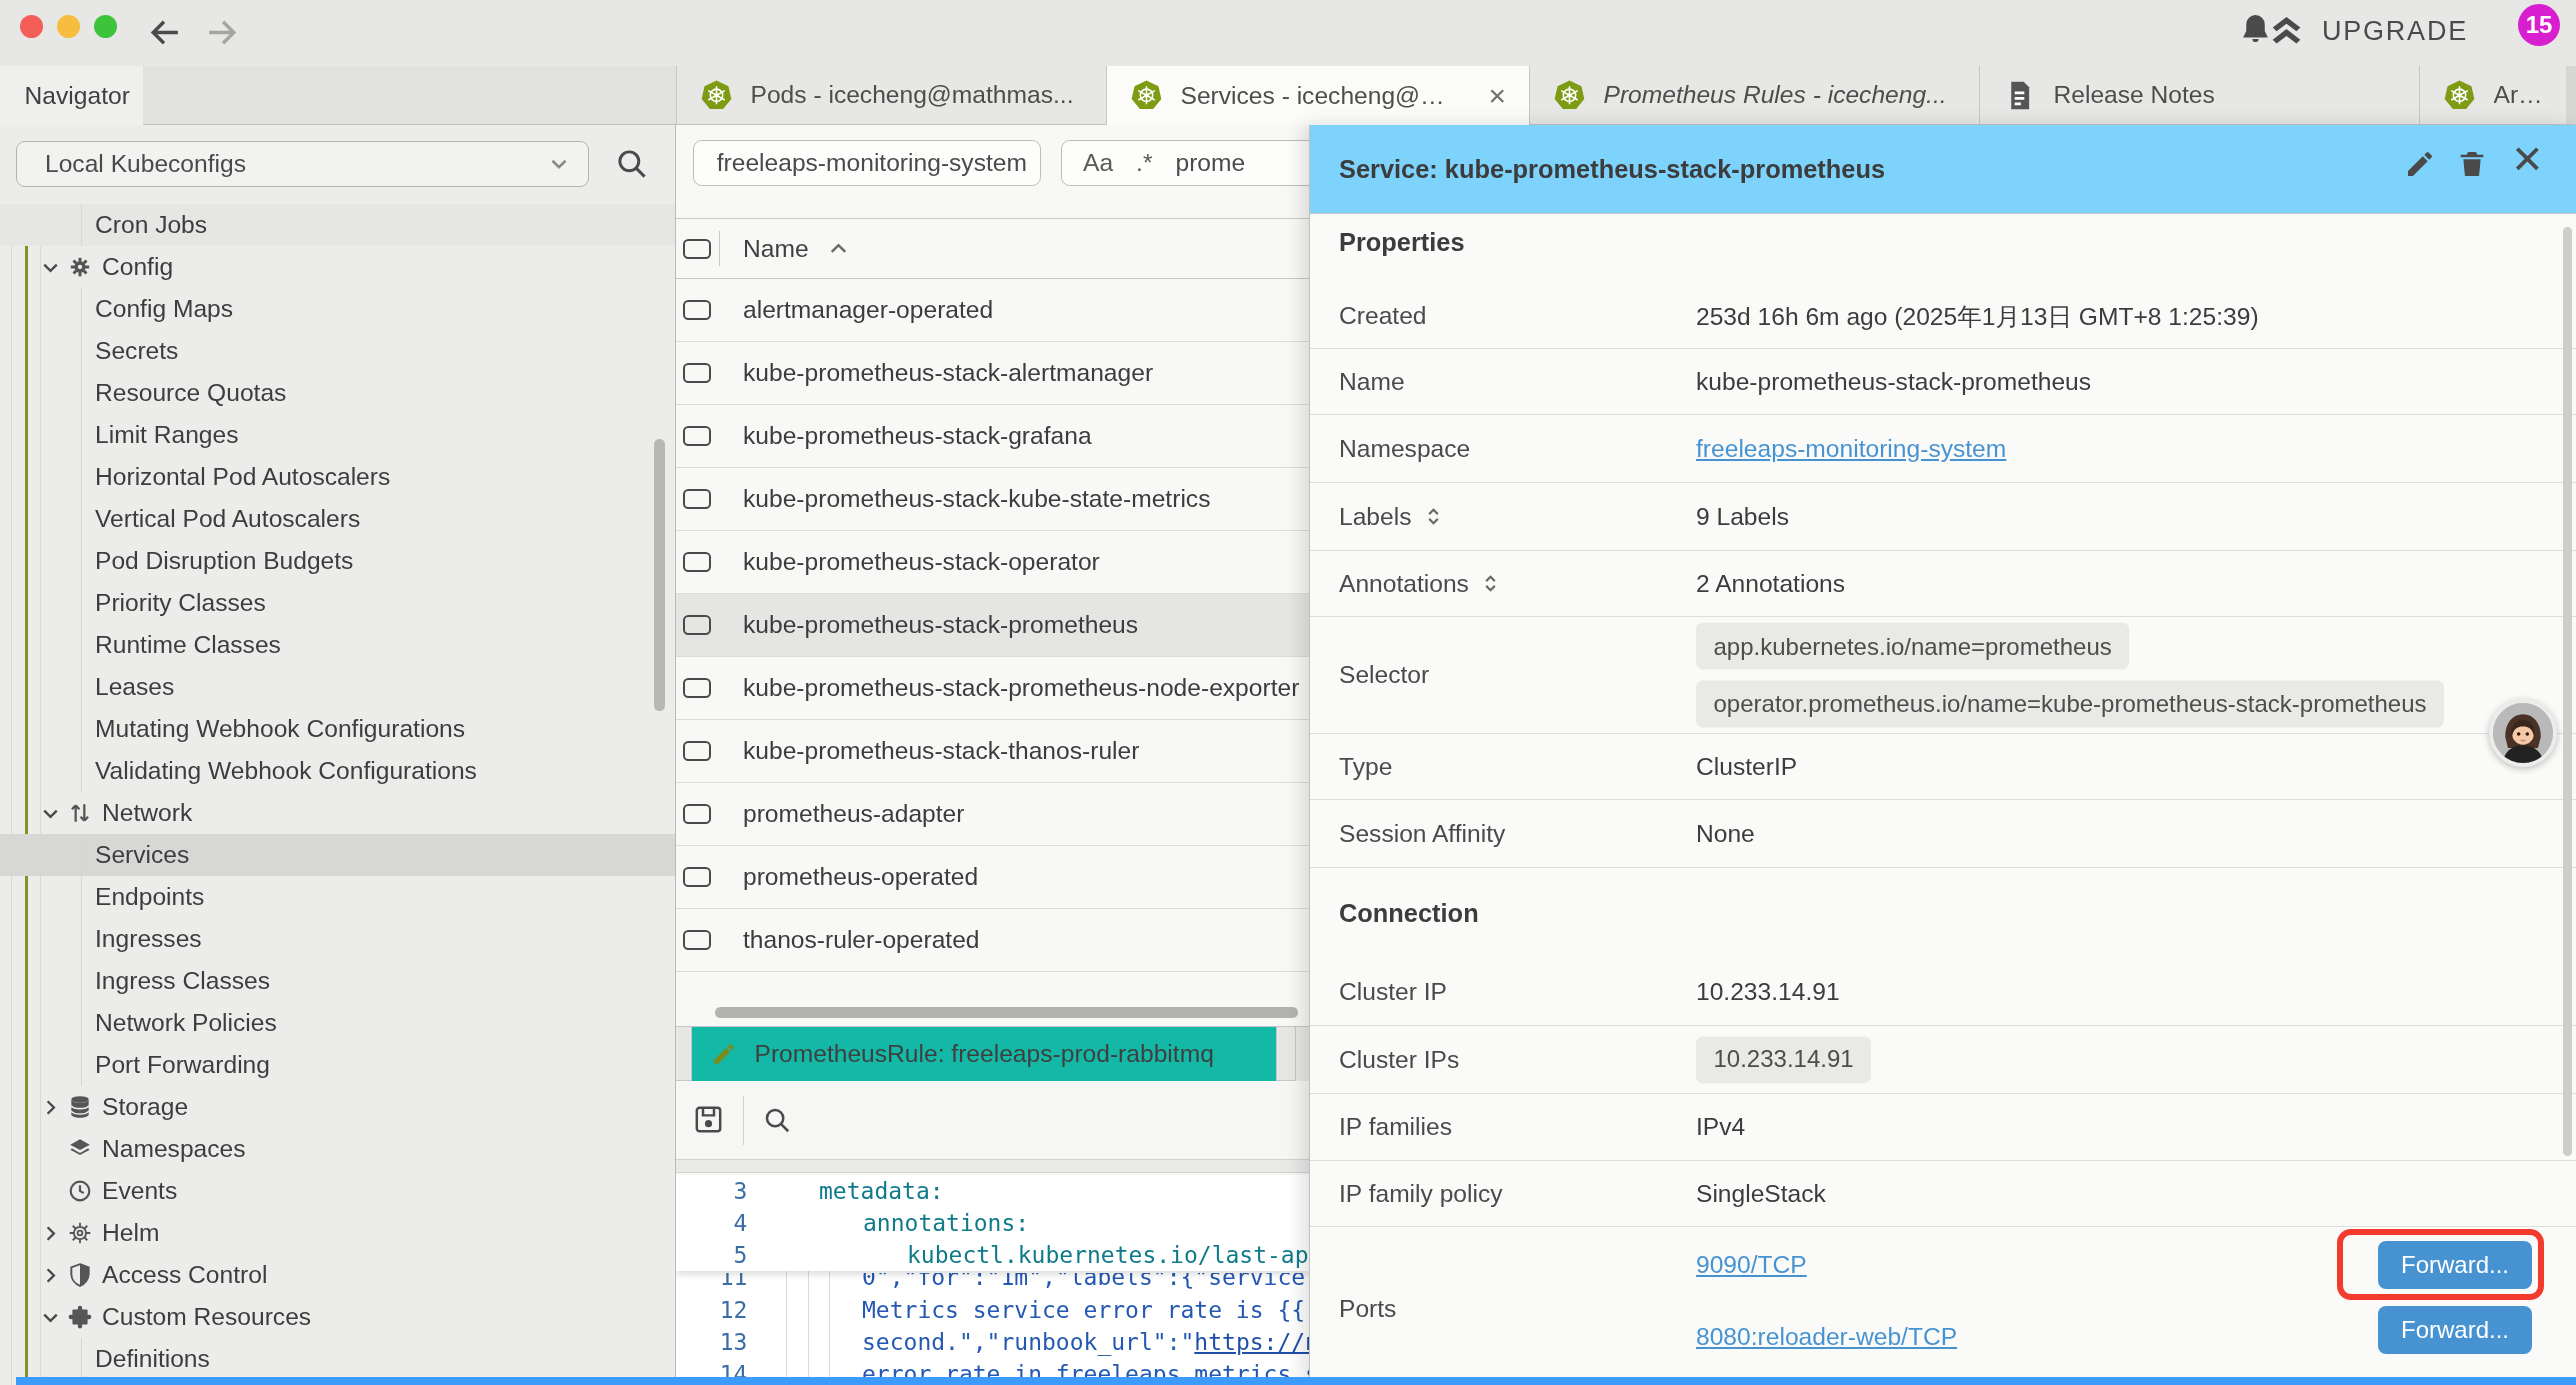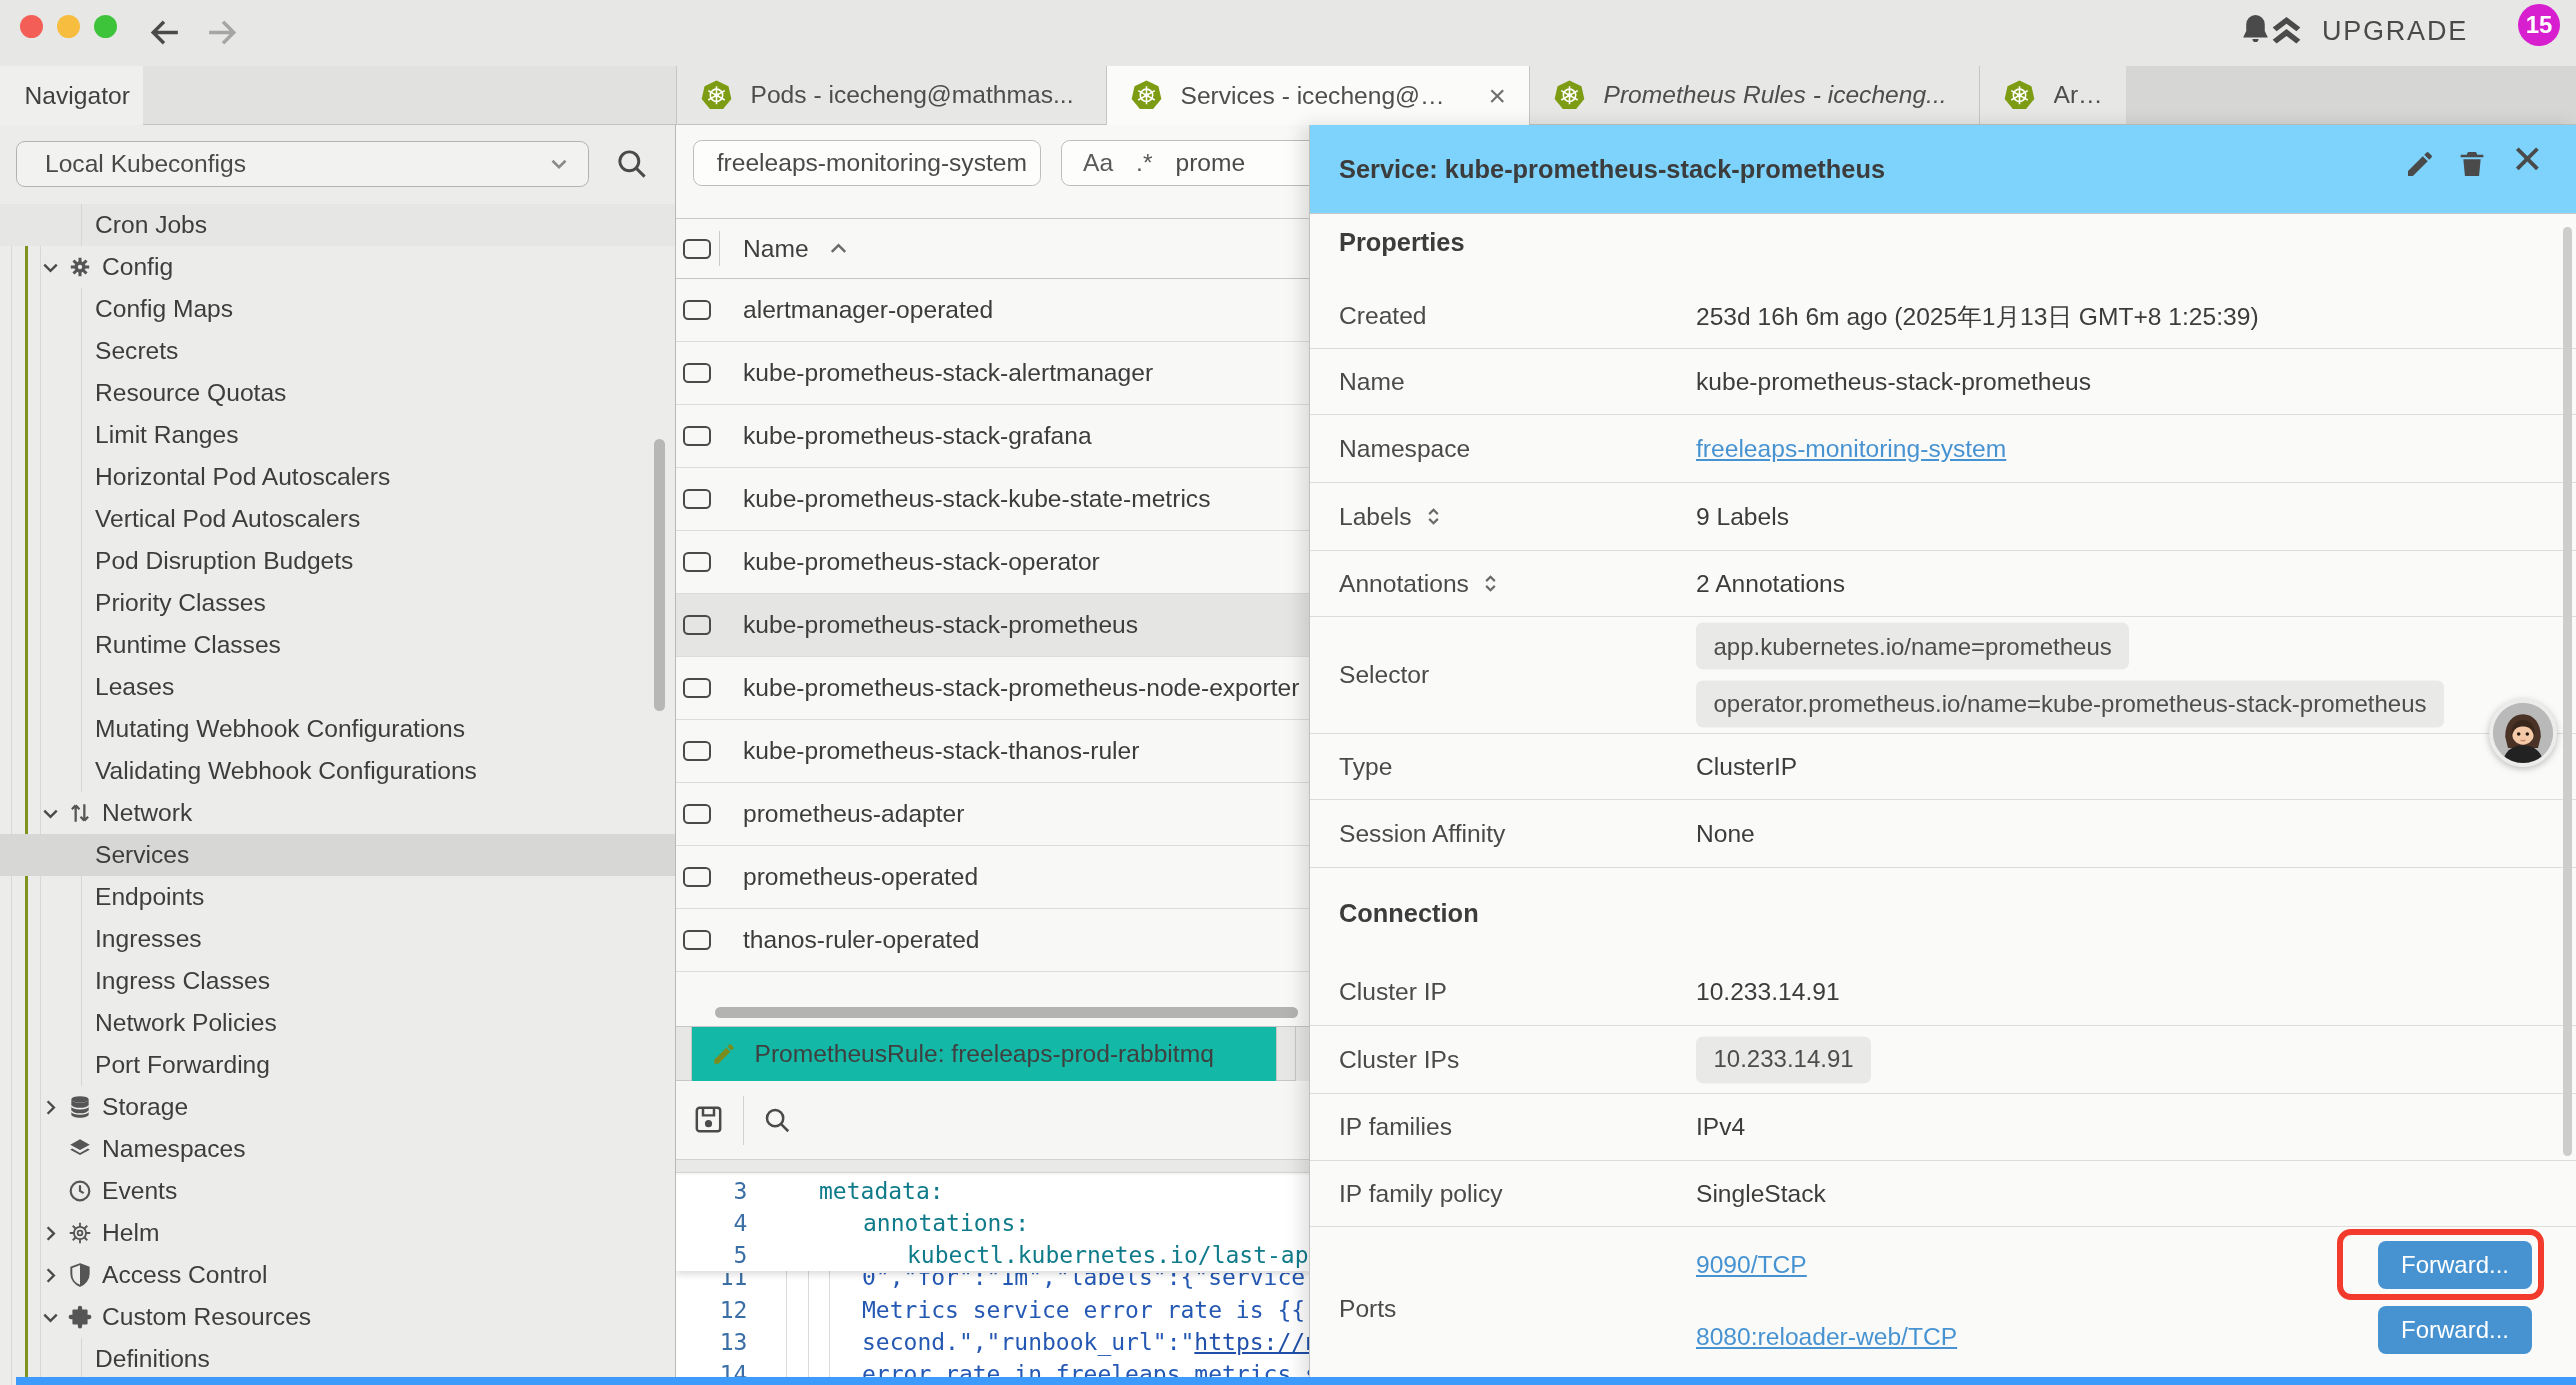--- a/index.html
+++ b/index.html
@@ -212,20 +212,29 @@
             <polygon points="16,1.5 27.6,7 30.4,19.3 22.4,29.2 9.6,29.2 1.6,19.3 4.4,7" fill="#7d9c13"></polygon>
             <g stroke="#fff" stroke-width="1.5" fill="none">
               <circle cx="16" cy="15.8" r="6"></circle>
               <path d="M16 7v17.6M8 11.2l16 9.2M24 11.2l-16 9.2"></path>
             </g>
             <circle cx="16" cy="15.8" r="2.1" fill="#fff"></circle>
           </svg>
         </span>
         <span class="tab-label italic">Prometheus Rules - icecheng...</span>
       </div>
+      <div class="main-tab" style="width: 440px;">
+        <span class="tab-icon">
+          <svg viewBox="0 0 24 24">
+            <path d="M6 2h9l4 4v16H6z" fill="#555" rx="2"></path>
+            <path fill="#fff" d="M8.5 9h7v2h-7zm0 4h7v2h-7zm0 4h4.5v2H8.5z"></path>
+          </svg>
+        </span>
+        <span class="tab-label">Release Notes</span>
+      </div>
       <div class="main-tab" style="width: 147px;">
         <span class="tab-icon">
           <svg viewBox="0 0 32 32">
             <polygon points="16,1.5 27.6,7 30.4,19.3 22.4,29.2 9.6,29.2 1.6,19.3 4.4,7" fill="#7d9c13"></polygon>
             <g stroke="#fff" stroke-width="1.5" fill="none">
               <circle cx="16" cy="15.8" r="6"></circle>
               <path d="M16 7v17.6M8 11.2l16 9.2M24 11.2l-16 9.2"></path>
             </g>
             <circle cx="16" cy="15.8" r="2.1" fill="#fff"></circle>
           </svg>

